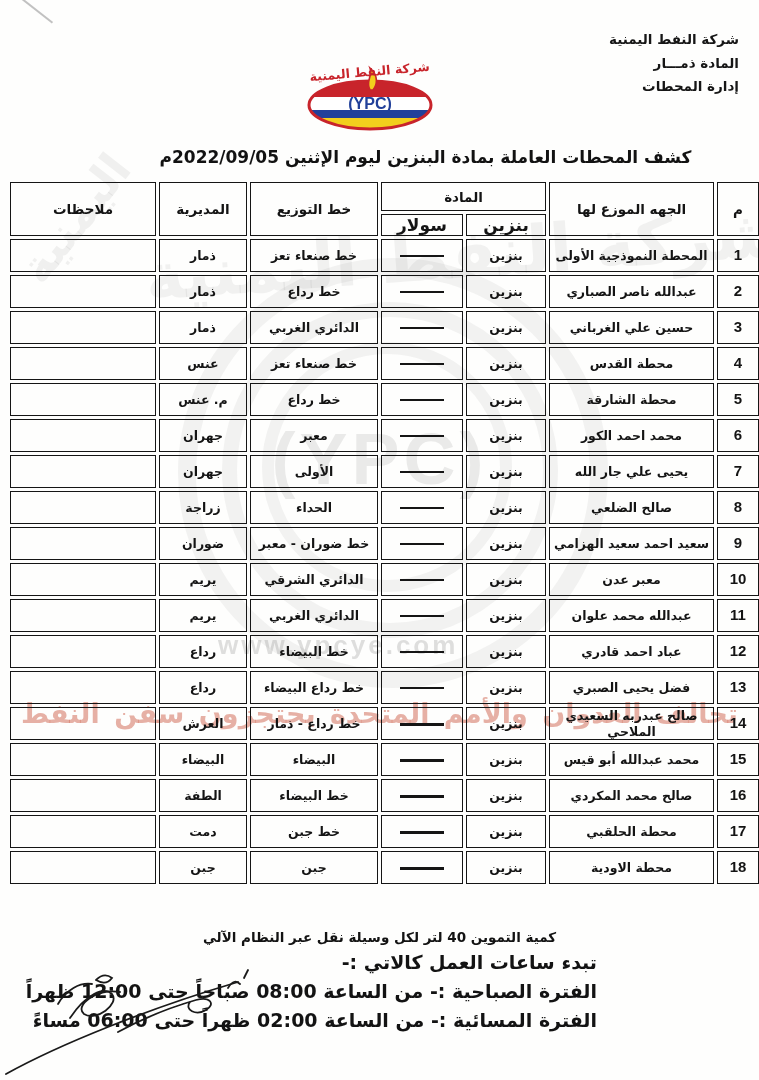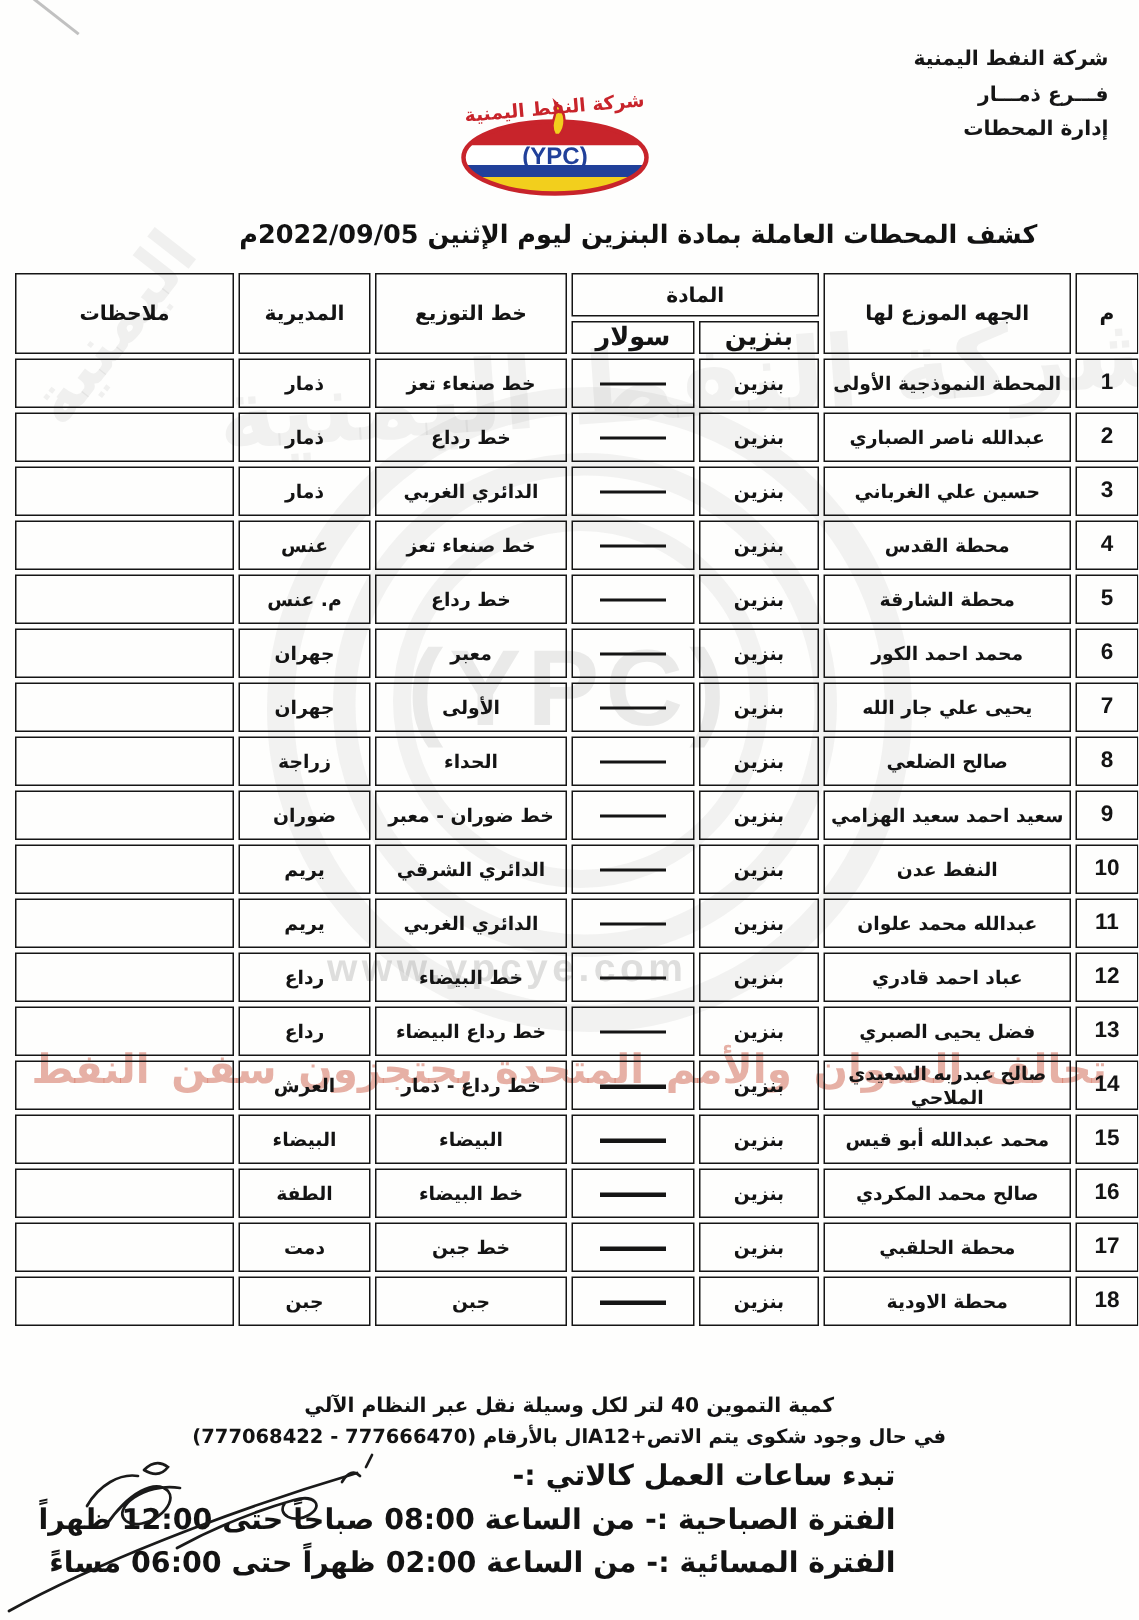--- a/index.html
+++ b/index.html
@@ -116,21 +116,21 @@
   <div class="wm wm-callig-left">اليمنية</div>
   <div class="wm wm-ring r1"></div>
   <div class="wm wm-ring r2"></div>
   <div class="wm wm-ring r3"></div>
   <div class="wm wm-ypc">(YPC)</div>
   <div class="wm wm-site">www.ypcye.com</div>
   <div class="wm wm-slogan">تحالف العدوان والأمم المتحدة يحتجزون سفن النفط</div>
 
   <div class="org-block">
     <div>شركة النفط اليمنية</div>
-    <div>فـــرع ذمـــار</div>
+    <div>المادة ذمـــار</div>
     <div>إدارة المحطات</div>
   </div>
 
   <div class="logo">
     <svg width="152" height="84" viewBox="0 0 152 84">
       <defs>
         <clipPath id="ovalClip">
             <ellipse cx="76" cy="57" rx="61" ry="24"></ellipse>
           </clipPath>
       </defs>
@@ -251,21 +251,21 @@
             <td class="c-no">9</td>
             <td class="c-entity">سعيد احمد سعيد الهزامي</td>
             <td class="c-benz">بنزين</td>
             <td class="c-diesel"><span class="dashline"></span></td>
             <td class="c-line">خط ضوران - معبر</td>
             <td class="c-district">ضوران</td>
             <td class="c-notes"></td>
           </tr>
           <tr>
             <td class="c-no">10</td>
-            <td class="c-entity">النفط عدن</td>
+            <td class="c-entity">معبر عدن</td>
             <td class="c-benz">بنزين</td>
             <td class="c-diesel"><span class="dashline"></span></td>
             <td class="c-line">الدائري الشرقي</td>
             <td class="c-district">يريم</td>
             <td class="c-notes"></td>
           </tr>
           <tr>
             <td class="c-no">11</td>
             <td class="c-entity">عبدالله محمد علوان</td>
             <td class="c-benz">بنزين</td>
@@ -336,21 +336,20 @@
             <td class="c-line">جبن</td>
             <td class="c-district">جبن</td>
             <td class="c-notes"></td>
           </tr>
         </tbody>
     </table>
   </div>
 
   <div class="footer">
     <div class="f-center f-line1">كمية التموين 40 لتر لكل وسيلة نقل عبر النظام الآلي</div>
-    <div class="f-center f-line2">في حال وجود شكوى يتم الاتص+A12ال بالأرقام (777666470 - 777068422)</div>
     <div class="f-right">تبدء ساعات العمل كالاتي :-</div>
     <div class="f-right">الفترة الصباحية :- من الساعة 08:00 صباحاً حتى 12:00 ظهراً</div>
     <div class="f-right">الفترة المسائية :- من الساعة 02:00 ظهراً حتى 06:00 مساءً</div>
   </div>
 
   <svg class="signature" viewBox="0 0 300 132">
     <g fill="none" stroke="#1a1a1a" stroke-width="1.8" stroke-linecap="round">
       <path d="M6 126 C 60 96, 150 60, 238 34"></path>
       <path d="M70 70 C 86 46, 104 38, 112 46 C 120 56, 96 74, 84 66 C 74 58, 96 40, 120 44"></path>
       <path d="M58 56 C 66 42, 80 34, 92 36"></path>

